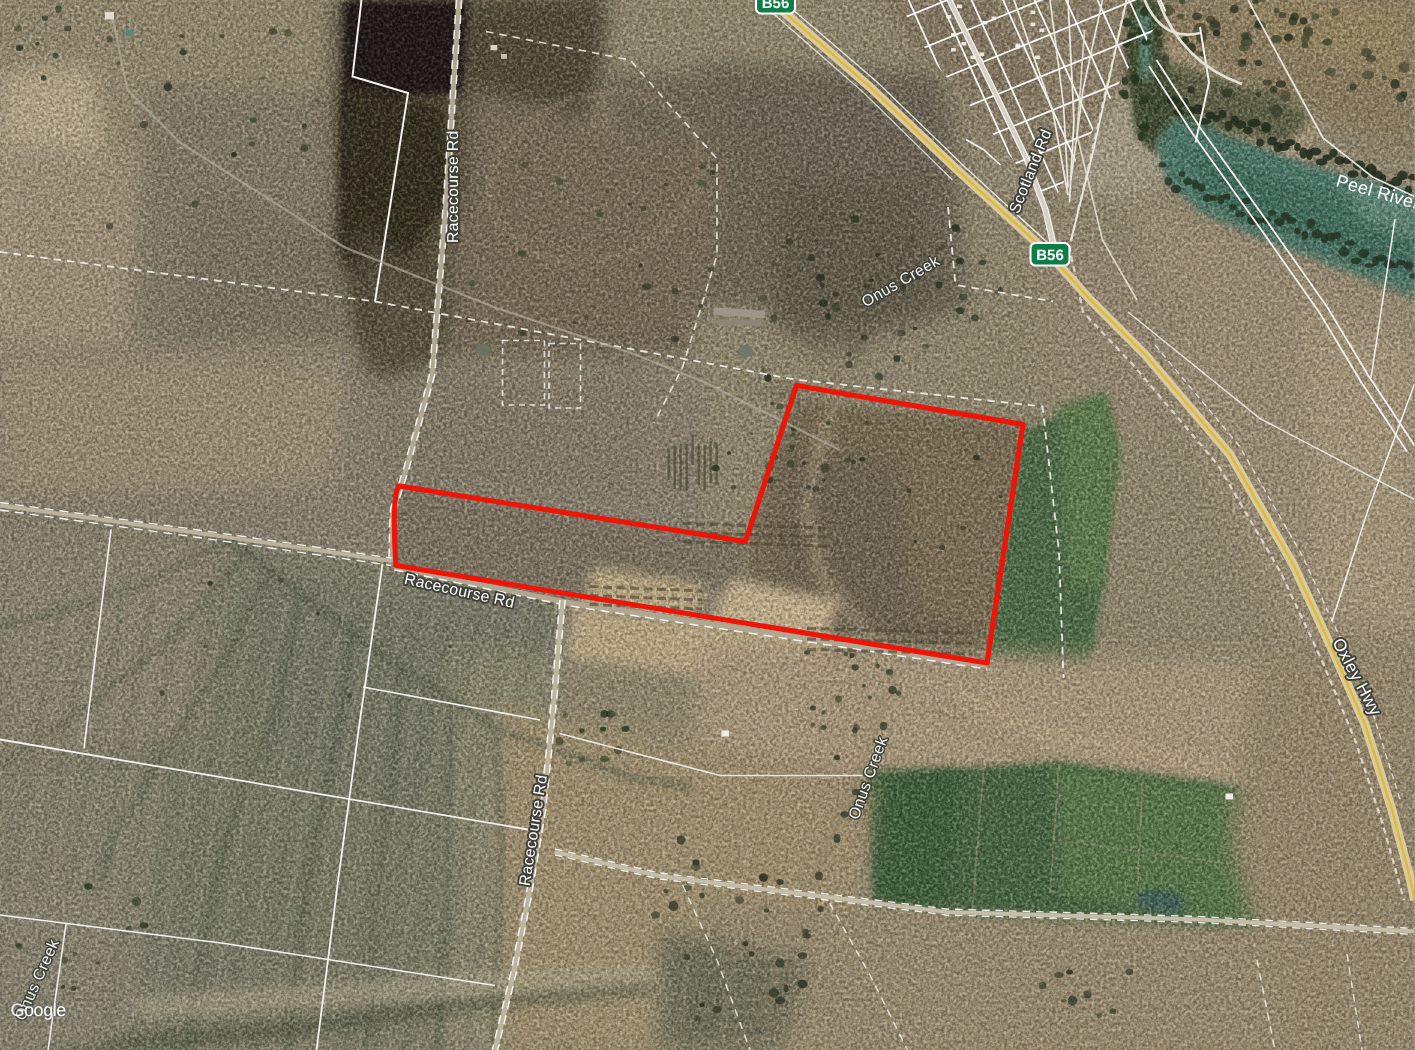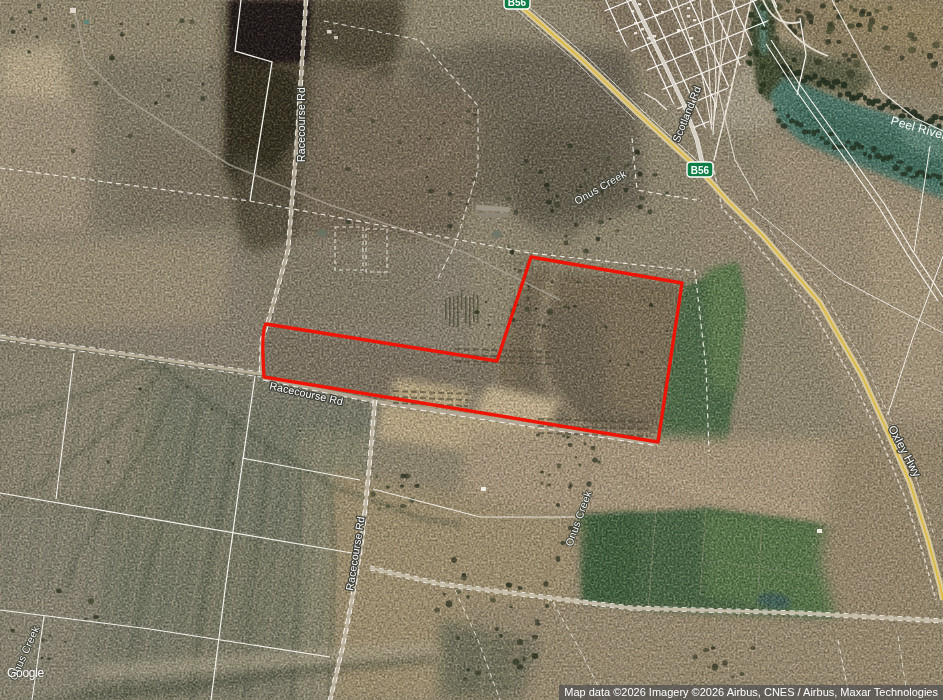--- a/index.html
+++ b/index.html
@@ -839,13 +839,12 @@
       </g>
 
 <g>
         <rect x="687" y="162" width="26" height="15" rx="3.5" fill="#0c7d45" stroke="#ffffff" stroke-width="1.4"></rect>
         <text x="700" y="173.5" text-anchor="middle" font-family="Liberation Sans, sans-serif" font-size="10" font-weight="bold" fill="#ffffff">B56</text>
       </g>
 </svg>
 
 <div id="google">Google</div>
 
-<div id="attrib">Map data ©2026 Imagery ©2026 Airbus, CNES / Airbus, Maxar Technologies</div>
 </div>
 </body></html>

